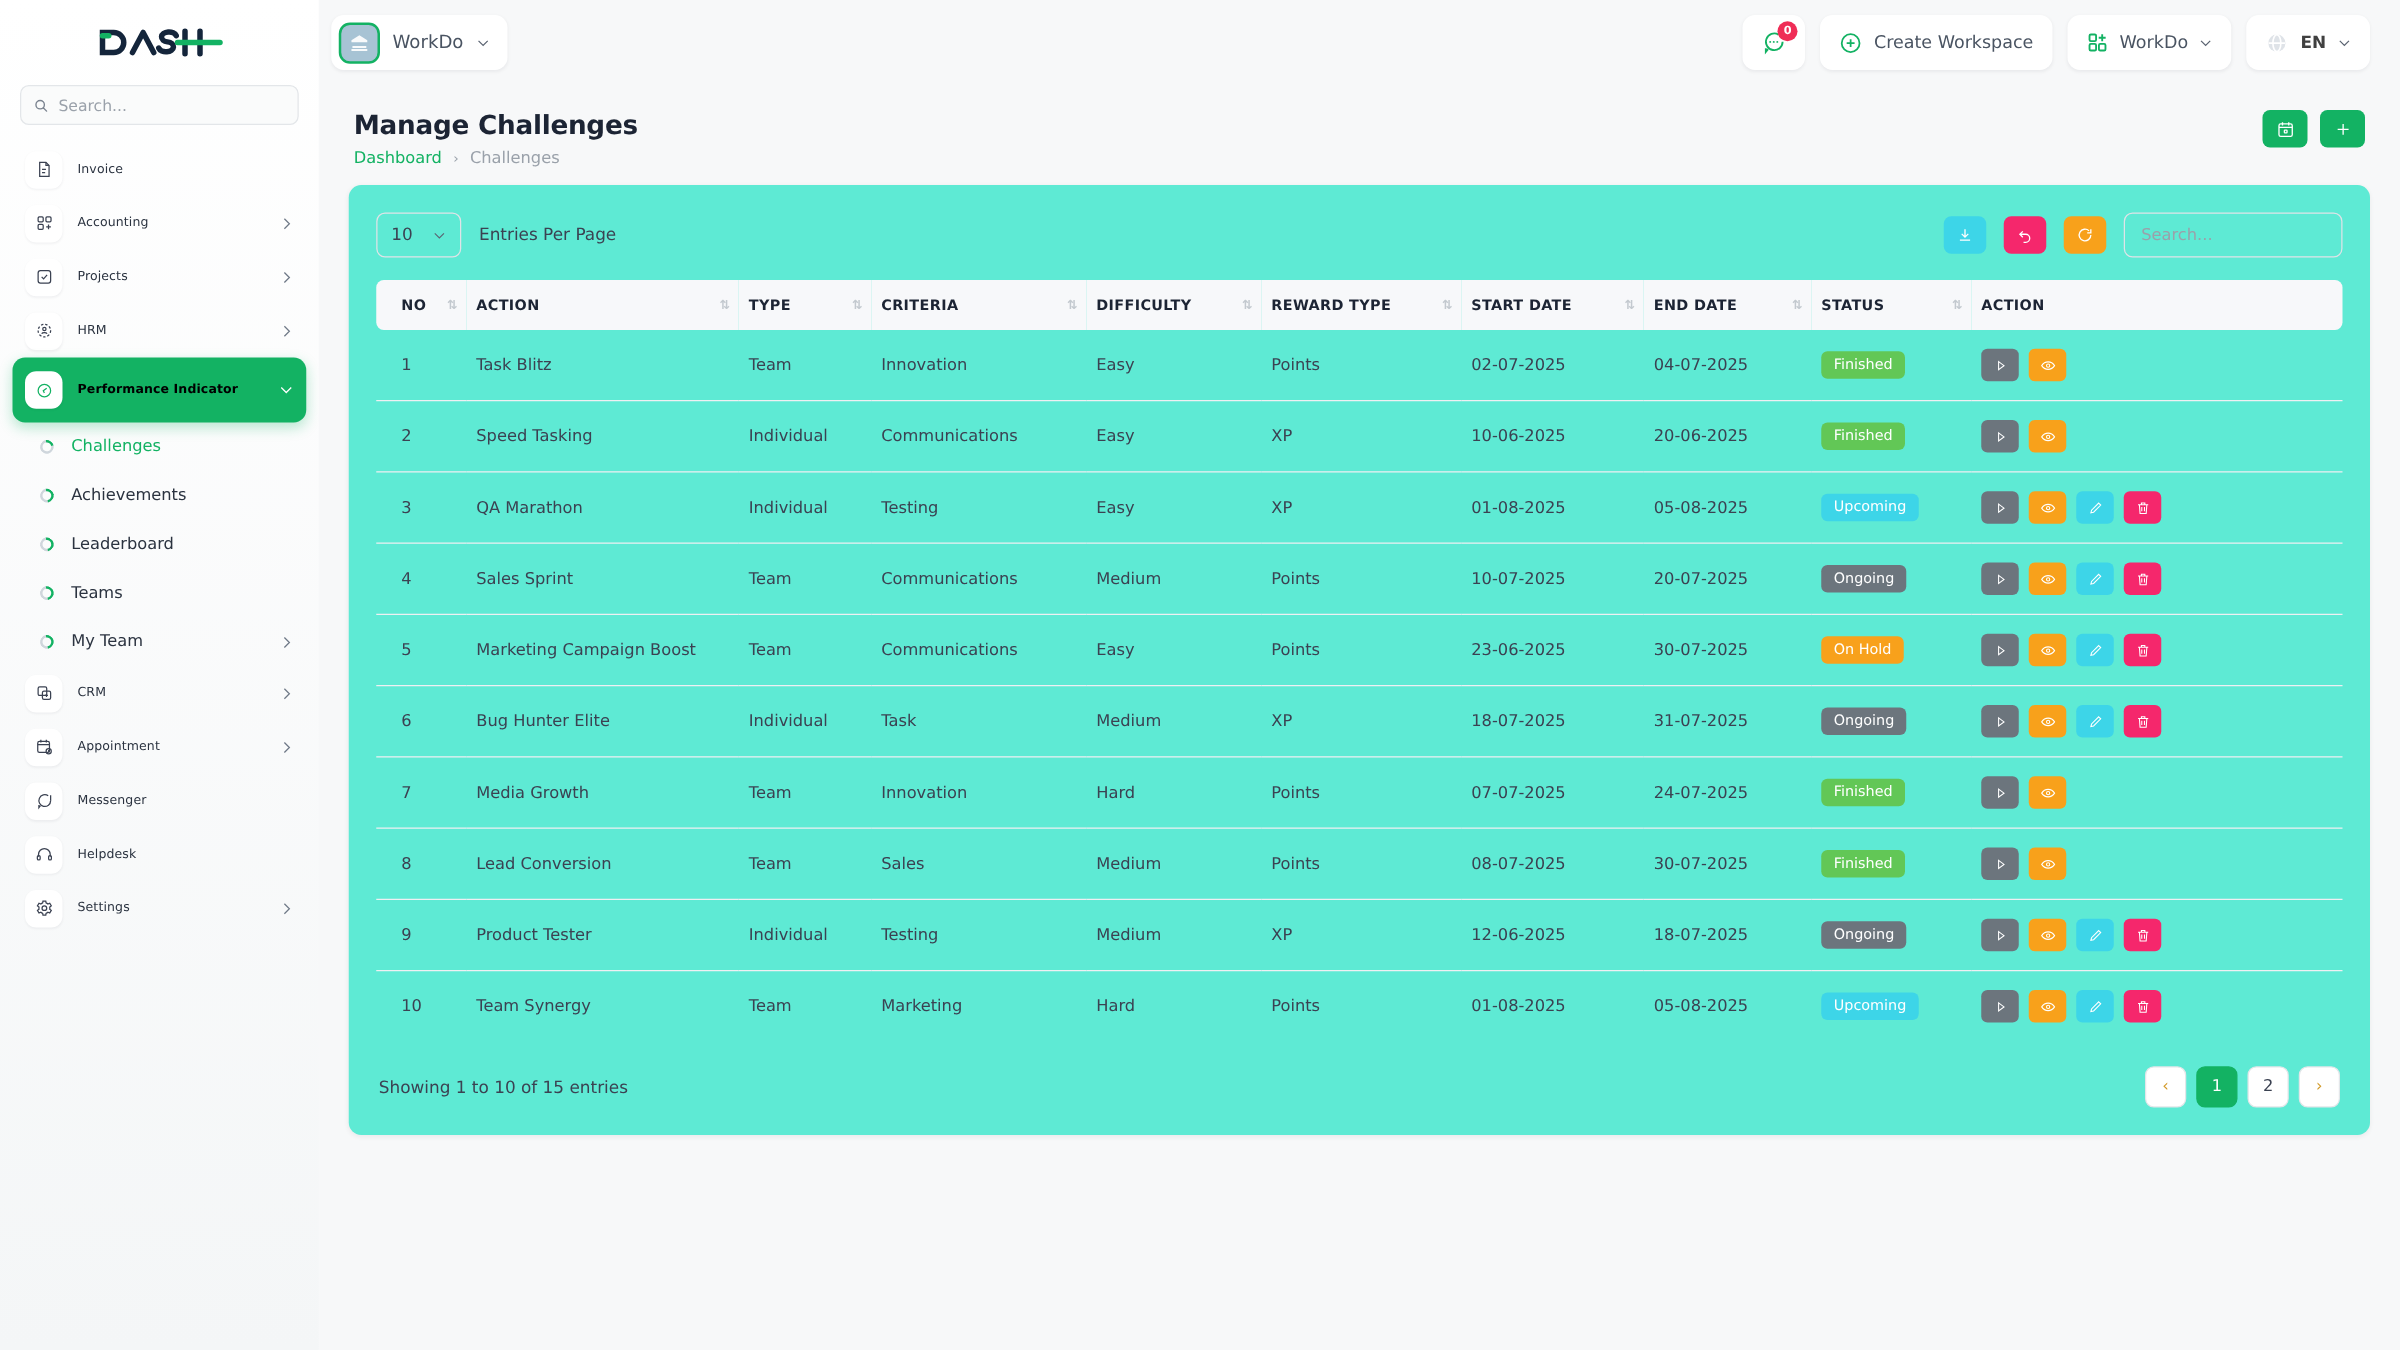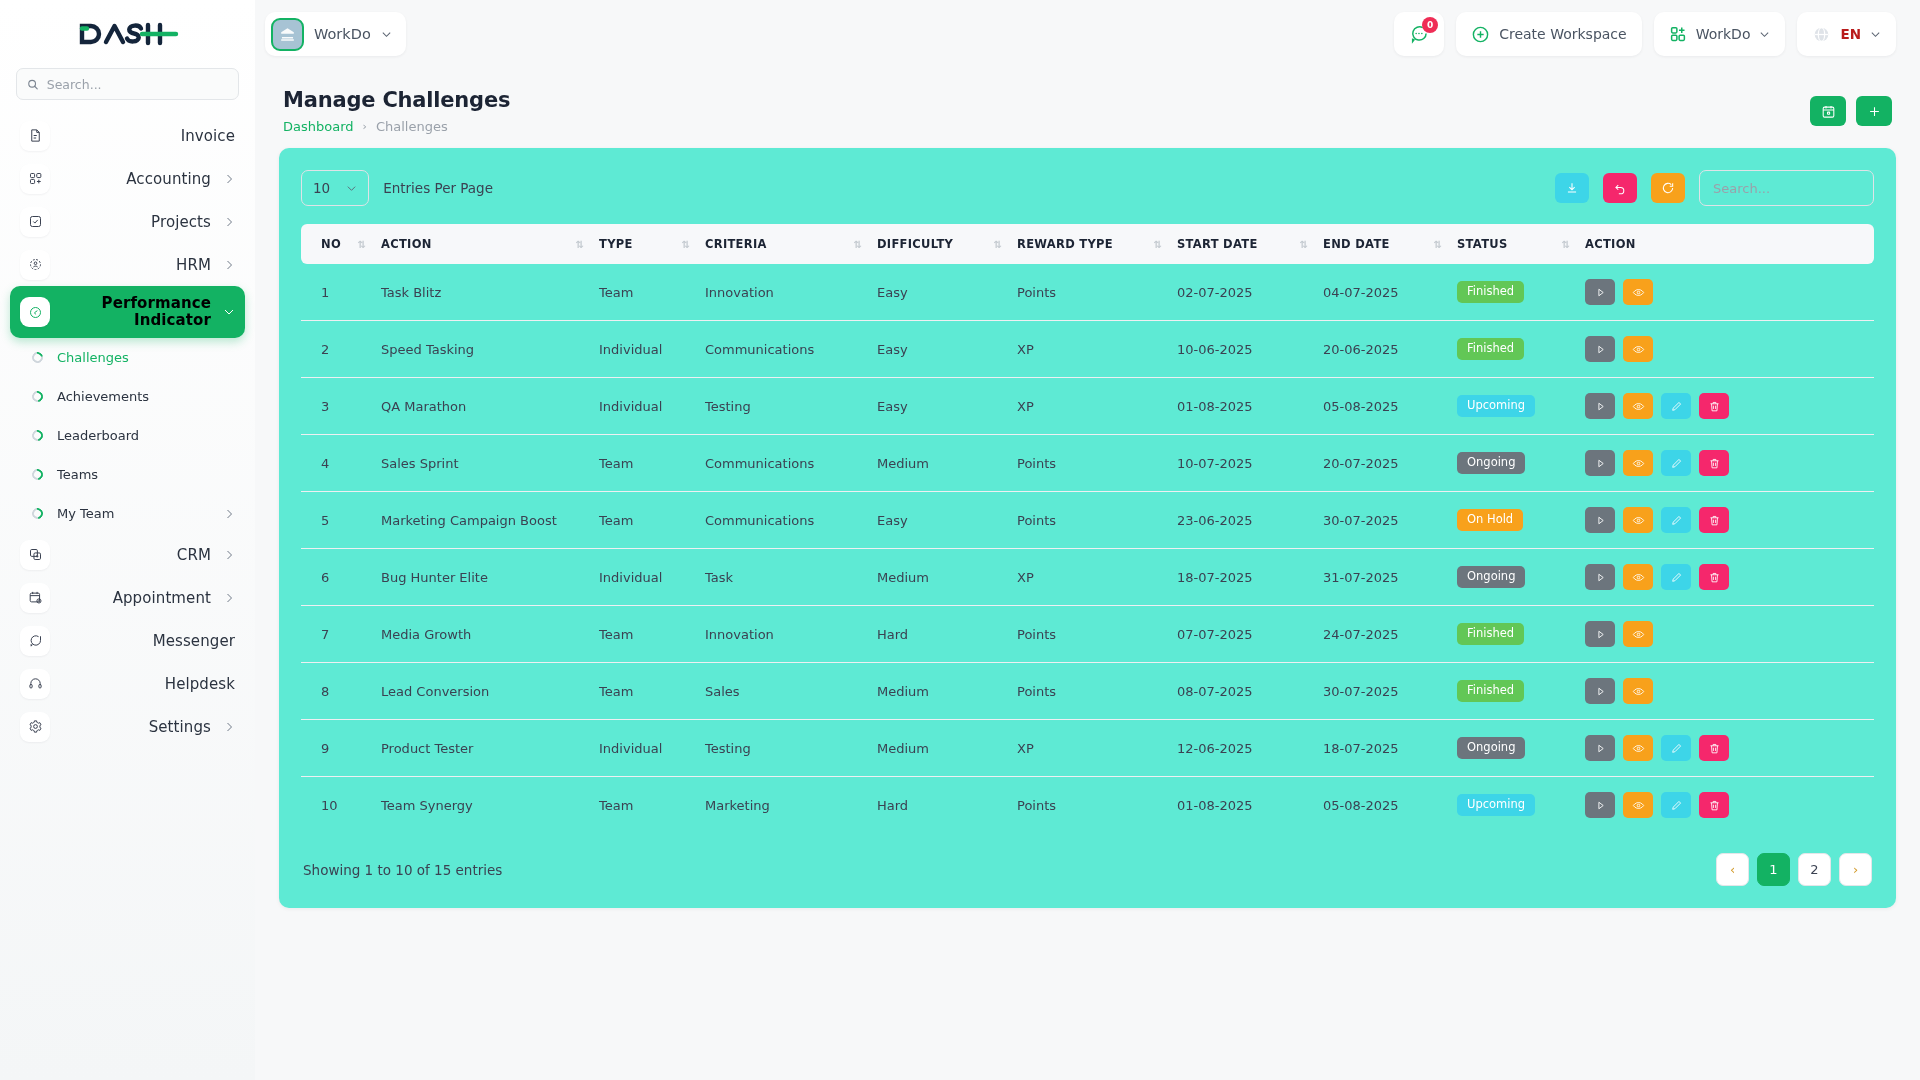--- a/index.html
+++ b/index.html
@@ -39,21 +39,21 @@
     height: 43px; padding: 0 10px; border-radius: 10px;
     cursor: pointer; position: relative;
   }
   .nav-ico {
     width: 30px; height: 30px; flex: 0 0 30px;
     background: #ffffff; border-radius: 9px;
     display: flex; align-items: center; justify-content: center;
     box-shadow: 0 1px 2px rgba(16,24,40,.05);
   }
   .nav-ico svg { width: 15px; height: 15px; stroke: #3b4252; fill: none; stroke-width: 1.6; }
-  .nav-label { font-size: 15px; color: #2b3340; flex: 1; letter-spacing: .1px; text-align: right; }
+  .nav-label { font-size: 10px; color: #2b3340; flex: 1; letter-spacing: .1px; }
   .chev { width: 12px; height: 12px; stroke: #707a88; fill: none; stroke-width: 2; flex: 0 0 12px; }
 
   .nav-item.active {
     background: #13b263; box-shadow: 0 4px 10px rgba(19,178,99,.28);
     height: 52px;
   }
   .nav-item.active .nav-label { color: #000000; font-weight: bold; line-height: 1.15; }
   .nav-item.active .nav-ico svg { stroke: #13b263; }
   .nav-item.active .chev { stroke: #ffffff; }
 
@@ -97,24 +97,24 @@
     padding: 0 15px; box-shadow: 0 1px 3px rgba(16,24,40,.06);
     position: relative; cursor: pointer;
   }
   .badge-dot {
     position: absolute; top: 5px; right: 6px;
     background: #ef2d56; color: #fff; font-size: 9px; font-weight: bold;
     border-radius: 9px; min-width: 16px; height: 16px;
     display: flex; align-items: center; justify-content: center; padding: 0 4px;
   }
   .pill-text { font-size: 14px; color: #4a5462; }
-  .pill-text.en { color: #b91c1c; font-weight: bold; font-size: 13.5px; }
+  .pill-text.en { color: #404040; font-weight: bold; font-size: 13.5px; }
 
   .content { flex: 1; padding: 8px 24px 0 24px; overflow: hidden; }
-  .page-head { display: flex; align-items: center; padding: 12px 4px 14px 4px; }
+  .page-head { display: flex; align-items: flex-start; padding: 12px 4px 14px 4px; }
   .page-title { font-size: 21px; font-weight: bold; color: #1c2434; letter-spacing: -.2px; }
   .crumbs { display: flex; align-items: center; gap: 9px; margin-top: 7px; font-size: 13px; }
   .crumb-link { color: #13b263; }
   .crumb-sep { color: #9aa1aa; font-size: 11px; }
   .crumb-cur { color: #9aa1aa; }
   .head-actions { margin-left: auto; display: flex; gap: 10px; align-items: center; }
   .gbtn {
     width: 36px; height: 30px; border-radius: 6px; background: #13b263;
     display: flex; align-items: center; justify-content: center; cursor: pointer;
     border: none;

